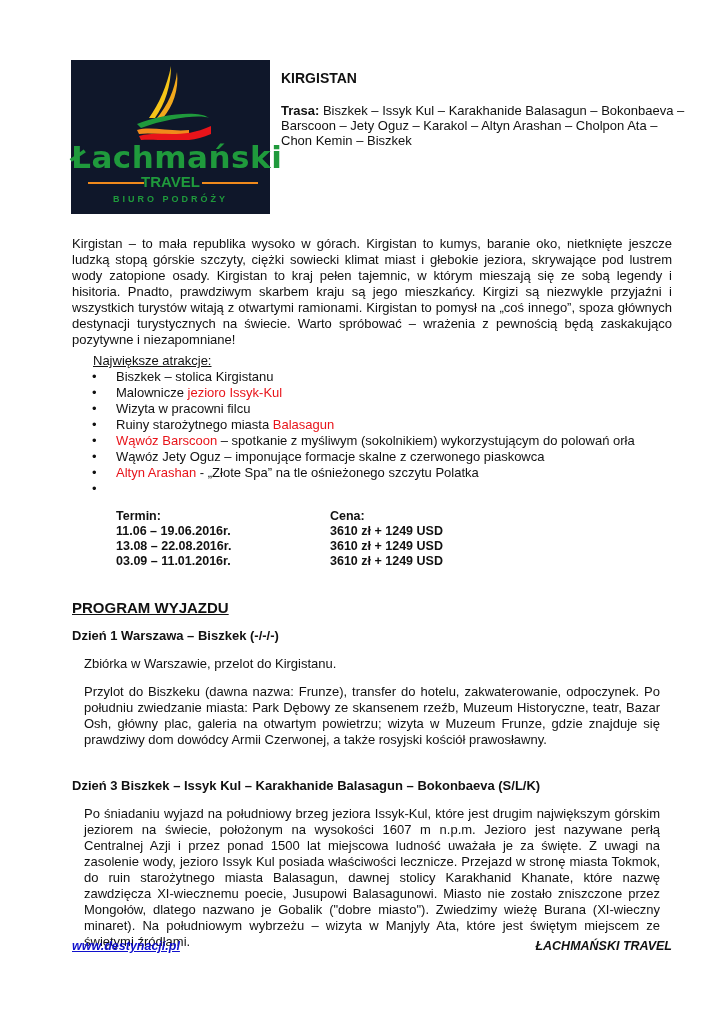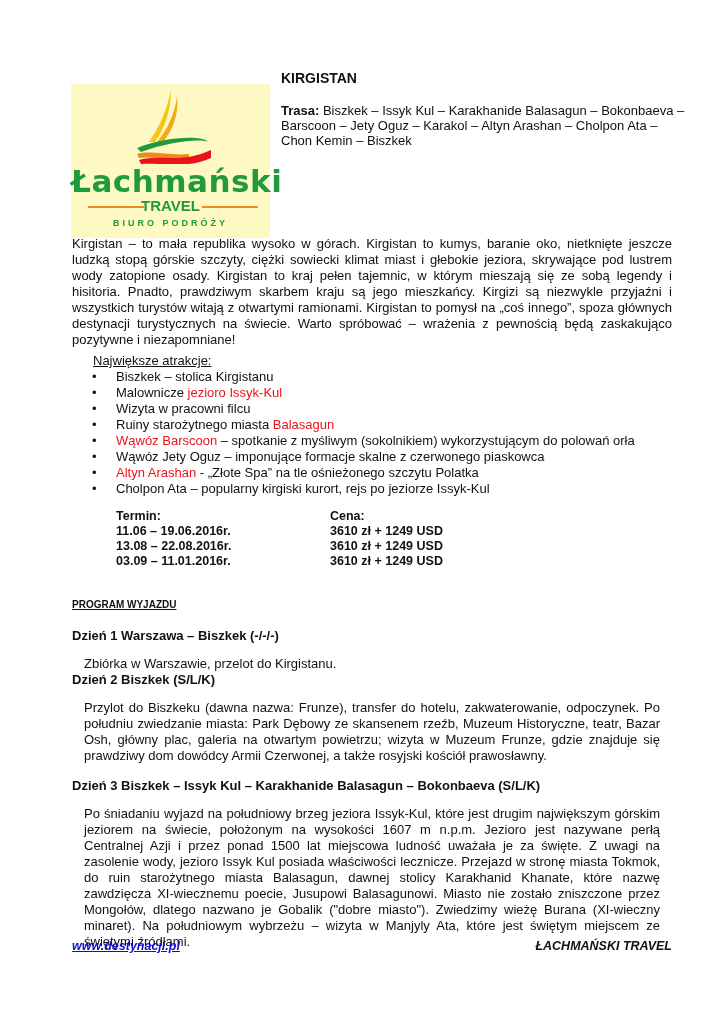--- a/index.html
+++ b/index.html
@@ -1,18 +1,18 @@
 <!DOCTYPE html>
 <html><head>
 <meta charset="utf-8">
 <style>
   html, body { margin: 0; padding: 0; background: #ffffff; }
   body { width: 724px; height: 1024px; position: relative; overflow: hidden;
          font-family: "Liberation Sans", sans-serif; color: #111; font-size: 13px; }
-  .logo { position: absolute; left: 71px; top: 84px; width: 199px; height: 154px; background: #fef9c3; }
+  .logo { position: absolute; left: 71px; top: 60px; width: 199px; height: 154px; background: #0f172a; }
   .logo svg { position: absolute; left: 0; top: 0; }
   .logo-name { position: absolute; left: 0; width: 199px; top: 80px; text-align: center;
                color: #1f9a3c; font-weight: bold; font-size: 31px; letter-spacing: 0.5px;
                font-family: "DejaVu Sans", sans-serif; line-height: 34px; }
   .logo-travel-row { position: absolute; left: 0; width: 199px; top: 113px; height: 18px; }
   .logo-line { position: absolute; top: 9px; height: 2px; background: #f08a1c; }
   .logo-line.l { left: 17px; width: 56px; }
   .logo-line.r { left: 131px; width: 56px; }
   .logo-travel { position: absolute; left: 0; width: 199px; top: 0; text-align: center;
                  color: #1f9a3c; font-weight: bold; font-size: 15px; line-height: 18px; }
@@ -31,21 +31,21 @@
   .attr-title { position: absolute; left: 72px; top: 353px; font-size: 13px; text-decoration: underline; margin-left: 21px; }
   .attr-list { position: absolute; left: 72px; top: 369px; width: 620px; margin: 0; padding: 0; list-style: none; }
   .attr-list li { position: relative; padding-left: 44px; font-size: 13px; line-height: 16px; }
   .attr-list li .bullet { position: absolute; left: 20px; top: 0; }
   .red { color: #e8141a; font-weight: normal; }
 
   .pricing { position: absolute; left: 116px; top: 509px; font-weight: bold; font-size: 12.5px; }
   .pricing .row { display: flex; line-height: 15px; }
   .pricing .col1 { width: 214px; }
 
-  .program-title { position: absolute; left: 72px; top: 599px; font-weight: bold; font-size: 10px;
+  .program-title { position: absolute; left: 72px; top: 599px; font-weight: bold; font-size: 15px;
                    text-decoration: underline; }
 
   .day { position: absolute; left: 72px; width: 600px; font-size: 13px; line-height: 16px; }
   .day .day-title { font-weight: bold; }
   .day p { margin: 12px; text-align: justify; }
 
   .footer { position: absolute; top: 939px; left: 72px; width: 600px; font-size: 12.5px; font-weight: bold; font-style: italic; }
   .footer a { color: #1010cc; text-decoration: underline; }
   .footer .brand { position: absolute; right: 0; top: 0; }
 </style>
@@ -83,21 +83,21 @@
 
 <div class="attr-title">Największe atrakcje:</div>
 <ul class="attr-list">
   <li><span class="bullet">•</span><span>Biszkek – stolica Kirgistanu</span><span class="red"></span><span></span></li>
   <li><span class="bullet">•</span><span>Malownicze </span><span class="red">jezioro Issyk-Kul</span><span></span></li>
   <li><span class="bullet">•</span><span>Wizyta w pracowni filcu</span><span class="red"></span><span></span></li>
   <li><span class="bullet">•</span><span>Ruiny starożytnego miasta </span><span class="red">Balasagun</span><span></span></li>
   <li><span class="bullet">•</span><span></span><span class="red">Wąwóz Barscoon</span><span> – spotkanie z myśliwym (sokolnikiem) wykorzystującym do polowań orła</span></li>
   <li><span class="bullet">•</span><span>Wąwóz Jety Oguz – imponujące formacje skalne z czerwonego piaskowca</span><span class="red"></span><span></span></li>
   <li><span class="bullet">•</span><span></span><span class="red">Altyn Arashan</span><span> - „Złote Spa” na tle ośnieżonego szczytu Polatka</span></li>
-  <li><span class="bullet">•</span><span>Cholpon Ata – popularny kirgiski kurort, rejs po jeziorze Issyk-Kul</span><span class="red"></span><span></span></li>
+  <li><span class="bullet">•</span><span class="red"></span><span></span></li>
 </ul>
 
 <div class="pricing">
   <div class="row">
     <span class="col1">Termin:</span>
     <span>Cena:</span>
   </div>
   <div class="row">
     <span class="col1">11.06 – 19.06.2016r.</span>
     <span>3610 zł + 1249 USD</span>
@@ -113,21 +113,20 @@
 </div>
 
 <div class="program-title">PROGRAM WYJAZDU</div>
 
 <div class="day" style="top:628px">
   <div class="day-title">Dzień 1 Warszawa – Biszkek (-/-/-)</div>
   <p>Zbiórka w Warszawie, przelot do Kirgistanu.</p>
 </div>
 
 <div class="day" style="top:672px">
-  <div class="day-title">Dzień 2 Biszkek (S/L/K)</div>
   <p>Przylot do Biszkeku (dawna nazwa: Frunze), transfer do hotelu, zakwaterowanie, odpoczynek. Po południu zwiedzanie miasta: Park Dębowy ze skansenem rzeźb, Muzeum Historyczne, teatr, Bazar Osh, główny plac, galeria na otwartym powietrzu; wizyta w Muzeum Frunze, gdzie znajduje się prawdziwy dom dowódcy Armii Czerwonej, a także rosyjski kościół prawosławny.</p>
 </div>
 
 <div class="day" style="top:778px">
   <div class="day-title">Dzień 3 Biszkek – Issyk Kul – Karakhanide Balasagun – Bokonbaeva (S/L/K)</div>
   <p>Po śniadaniu wyjazd na południowy brzeg jeziora Issyk-Kul, które jest drugim największym górskim jeziorem na świecie, położonym na wysokości 1607 m n.p.m. Jezioro jest nazywane perłą Centralnej Azji i przez ponad 1500 lat miejscowa ludność uważała je za święte. Z uwagi na zasolenie wody, jezioro Issyk Kul posiada właściwości lecznicze. Przejazd w stronę miasta Tokmok, do ruin starożytnego miasta Balasagun, dawnej stolicy Karakhanid Khanate, które nazwę zawdzięcza XI-wiecznemu poecie, Jusupowi Balasagunowi. Miasto nie zostało zniszczone przez Mongołów, dlatego nazwano je Gobalik ("dobre miasto"). Zwiedzimy wieżę Burana (XI-wieczny minaret). Na południowym wybrzeżu – wizyta w Manjyly Ata, które jest świętym miejscem ze świętymi źródłami.</p>
 </div>
 
 <div class="footer">
   <a>www.destynacji.pl</a>

